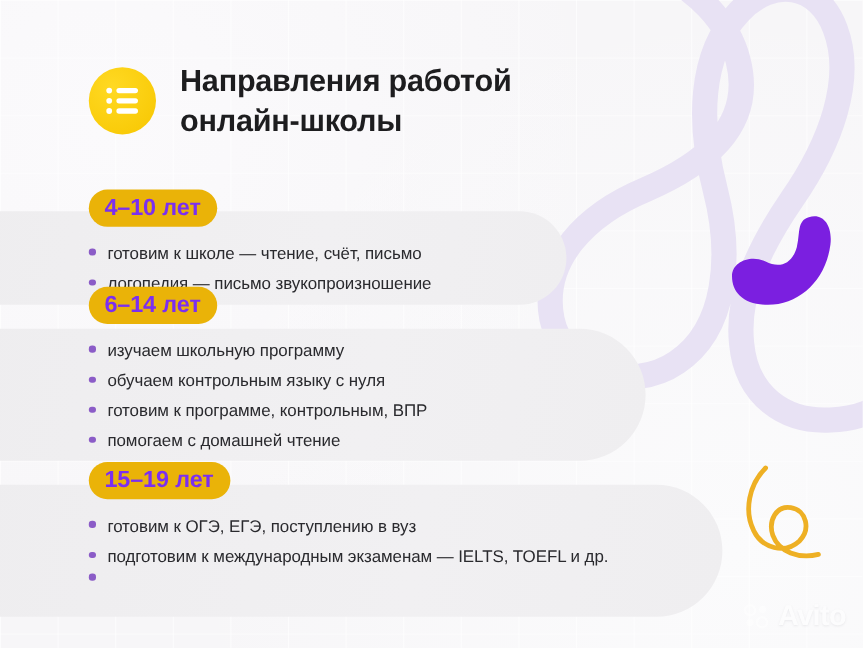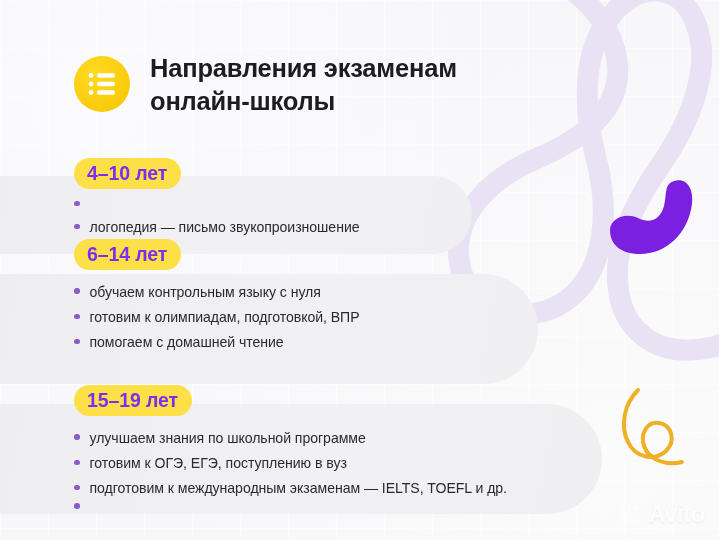--- a/index.html
+++ b/index.html
@@ -73,21 +73,21 @@
   #card-2 { top: 274px; width: 578px; height: 110px; }
   #card-3 { top: 404px; width: 642px; height: 110px; }
 
   .group { position: absolute; left: 74px; }
   #group-1 { top: 158px; }
   #group-2 { top: 239px; }
   #group-3 { top: 385px; }
 
   .age-pill {
     display: inline-block;
-    background: #fde047;
+    background: #eab308;
     color: #7b2ff0;
     font-weight: bold;
     font-size: 19.5px;
     letter-spacing: -0.1px;
     padding: 4px 14px 5px 13px;
     border-radius: 16px;
     margin-bottom: 9px;
     line-height: 1.15;
   }
   .bullets { list-style: none; }
@@ -173,62 +173,63 @@
     <div class="list-badge">
       <svg width="30" height="26" viewBox="0 0 30 26" aria-hidden="true">
         <circle cx="4" cy="4.5" r="2.4" fill="#fff"></circle>
         <circle cx="4" cy="13" r="2.4" fill="#fff"></circle>
         <circle cx="4" cy="21.5" r="2.4" fill="#fff"></circle>
         <rect x="10" y="2.3" width="18" height="4.4" rx="2.2" fill="#fff"></rect>
         <rect x="10" y="10.8" width="18" height="4.4" rx="2.2" fill="#fff"></rect>
         <rect x="10" y="19.3" width="18" height="4.4" rx="2.2" fill="#fff"></rect>
       </svg>
     </div>
-    <h1 class="title">Направления экзаменам
+    <h1 class="title">Направления работой
 онлайн-школы</h1>
   </div>
 
   <div class="group" id="group-1">
     <span class="age-pill">4–10 лет</span>
     <ul class="bullets">
       <li>
         <span class="dot"></span>
+        <span>готовим к школе — чтение, счёт, письмо</span>
       </li>
       <li>
         <span class="dot"></span>
         <span>логопедия — письмо звукопроизношение</span>
       </li>
     </ul>
   </div>
 
   <div class="group" id="group-2">
     <span class="age-pill">6–14 лет</span>
     <ul class="bullets">
       <li>
         <span class="dot"></span>
+        <span>изучаем школьную программу</span>
+      </li>
+      <li>
+        <span class="dot"></span>
         <span>обучаем контрольным языку с нуля</span>
       </li>
       <li>
         <span class="dot"></span>
-        <span>готовим к олимпиадам, подготовкой, ВПР</span>
+        <span>готовим к программе, контрольным, ВПР</span>
       </li>
       <li>
         <span class="dot"></span>
         <span>помогаем с домашней чтение</span>
       </li>
     </ul>
   </div>
 
   <div class="group" id="group-3">
     <span class="age-pill">15–19 лет</span>
     <ul class="bullets">
-      <li>
-        <span class="dot"></span>
-        <span>улучшаем знания по школьной программе</span>
-      </li>
       <li>
         <span class="dot"></span>
         <span>готовим к ОГЭ, ЕГЭ, поступлению в вуз</span>
       </li>
       <li>
         <span class="dot"></span>
         <span>подготовим к международным экзаменам — IELTS, TOEFL и др.</span>
       </li>
       <li>
         <span class="dot"></span>

